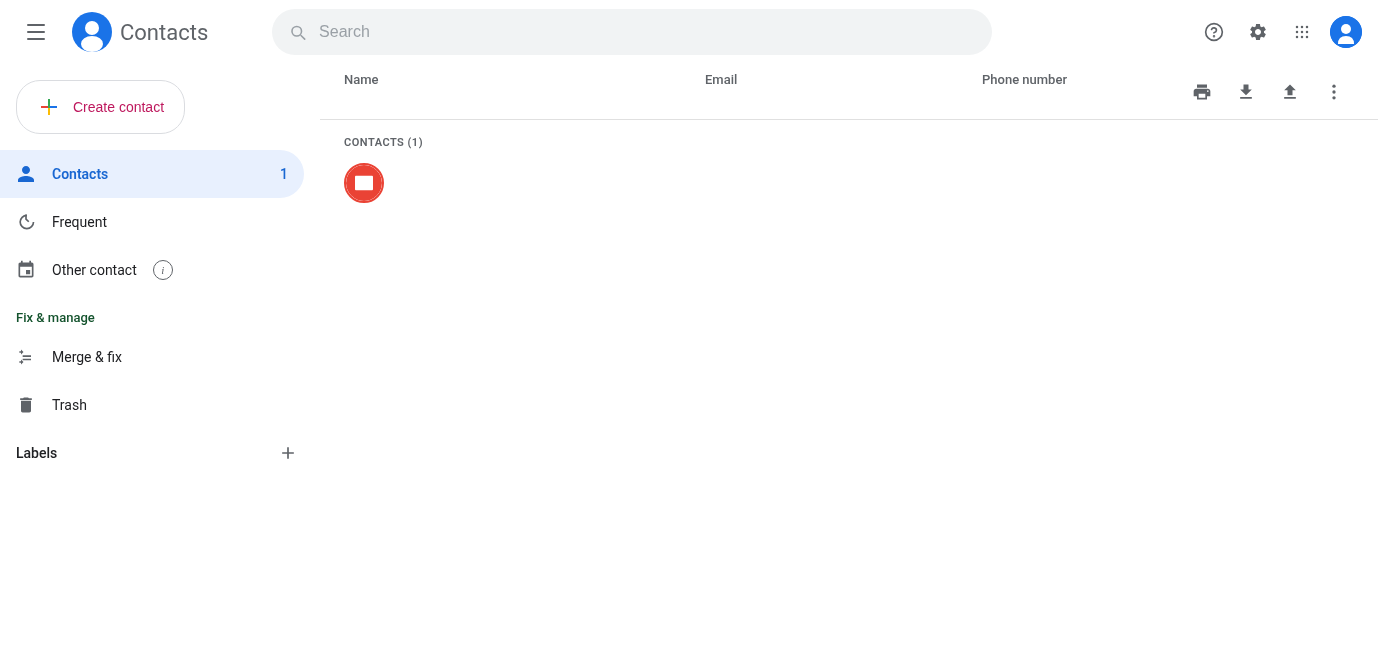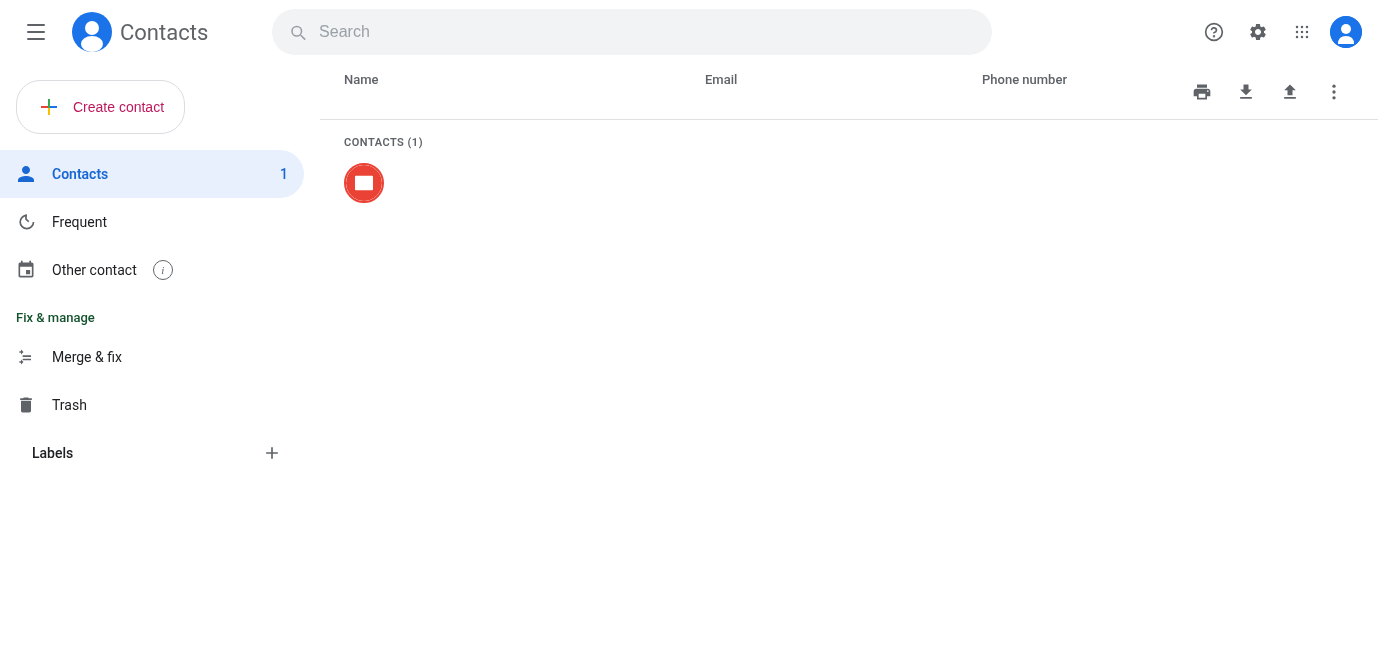--- a/index.html
+++ b/index.html
@@ -37,21 +37,21 @@
     .plus-icon-multi { width: 24px; height: 24px; position: relative; }
 
     .nav-item { display: flex; align-items: center; gap: 16px; padding: 0 16px; height: 48px; border-radius: 0 24px 24px 0; margin-right: 16px; cursor: pointer; font-size: 14px; color: #202124; position: relative; }
     .nav-item.active { background: #e8f0fe; color: #1967d2; font-weight: 600; }
     .nav-item .nav-badge { margin-left: auto; font-size: 14px; font-weight: 500; color: #1967d2; }
 
     .nav-section-label { padding: 16px 16px 8px 16px; font-size: 13px; color: #14532d; font-weight: 500; }
 
     .nav-item-label { font-size: 14px; }
 
-    .labels-header { display: flex; align-items: center; padding: 8px 32px; }
+    .labels-header { display: flex; align-items: center; padding: 8px 16px; }
     .labels-title { font-size: 14px; font-weight: 500; color: #202124; flex: 1; }
     .labels-add-btn { width: 32px; height: 32px; display: flex; align-items: center; justify-content: center; border-radius: 50%; cursor: pointer; border: none; background: none; color: #5f6368; font-size: 20px; }
 
     
     .content { flex: 1; overflow-y: auto; padding: 0; }
 
     .content-header { display: flex; padding: 8px 24px; height: 56px; border-bottom: 1px solid #e0e0e0; }
     .col-name { width: 320px; font-size: 13px; color: #5f6368; font-weight: 500; }
     .col-email { flex: 1; font-size: 13px; color: #5f6368; font-weight: 500; margin-left: 41px; }
     .col-phone { width: 200px; font-size: 13px; color: #5f6368; font-weight: 500; }

